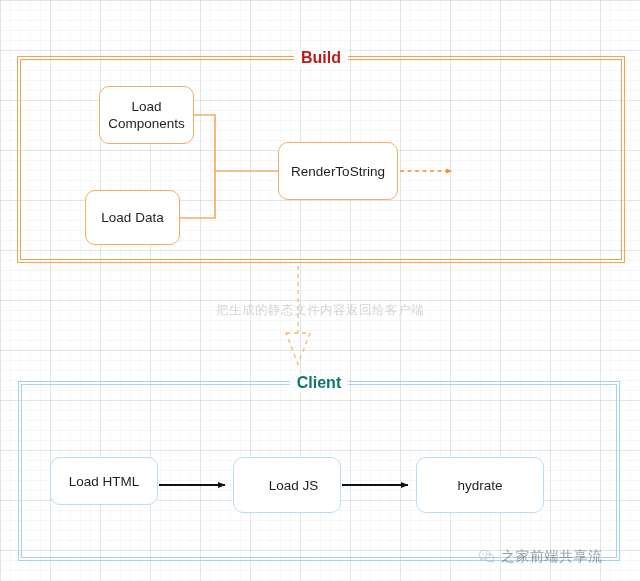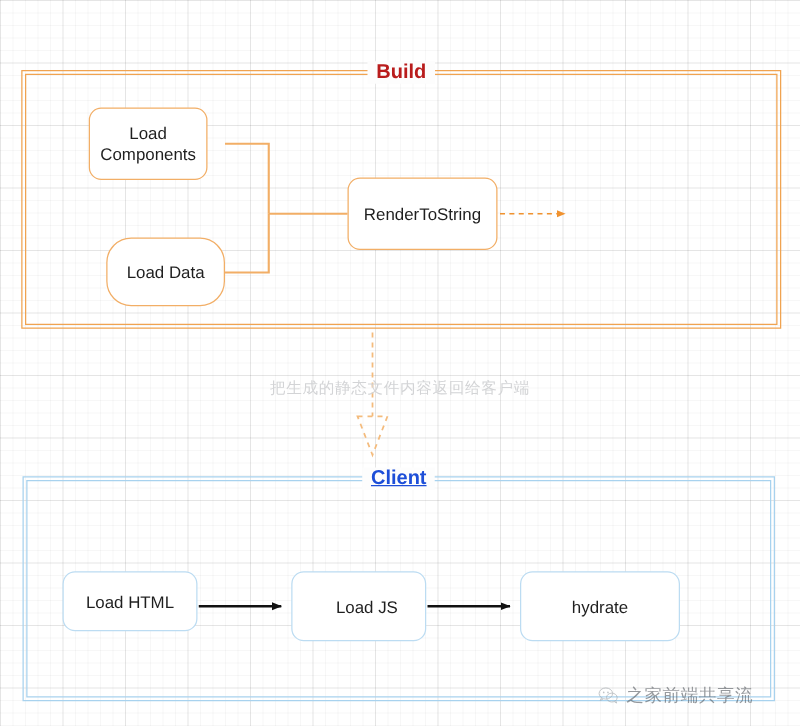--- a/index.html
+++ b/index.html
@@ -68,42 +68,42 @@
     left: 50%;
     transform: translateX(-50%);
     padding: 0 7px;
     background: #fdfdfd;
     font-size: 16px;
     font-weight: bold;
     white-space: nowrap;
     line-height: 18px;
   }
   .group-build > .group-label { color: #b91c1c; }
-  .group-client > .group-label { color: #1d4ed8; text-decoration: underline; }
+  .group-client > .group-label { color: #0f766e; }
 
   
   .node {
     position: absolute;
     box-sizing: border-box;
     background: #ffffff;
     border-radius: 10px;
     display: flex;
     align-items: center;
     justify-content: center;
     text-align: center;
     font-size: 13.5px;
     color: #1f1f1f;
     line-height: 17px;
     white-space: pre-line;
   }
   .node-build { border: 1.6px solid #f2ae66; }
   .node-client { border: 1.6px solid #bcdcf2; }
 
-  .n-load-components { left: 71px;  top: 86px;  width: 95px;  height: 58px; }
-  .n-load-data       { left: 85px;  top: 190px; width: 95px;  height: 55px; border-radius: 20px; }
+  .n-load-components { left: 99px;  top: 86px;  width: 95px;  height: 58px; }
+  .n-load-data       { left: 85px;  top: 190px; width: 95px;  height: 55px; }
   .n-render          { left: 278px; top: 142px; width: 120px; height: 58px; }
   .n-files           { left: 460px; top: 140px; width: 118px; height: 60px; }
 
   .n-load-html       { left: 50px;  top: 457px; width: 108px; height: 48px; }
   .n-load-js         { left: 233px; top: 457px; width: 108px; height: 56px; padding-left: 13px; }
   .n-hydrate         { left: 416px; top: 457px; width: 128px; height: 56px; }
 
   
   .conn-layer {
     position: absolute;

